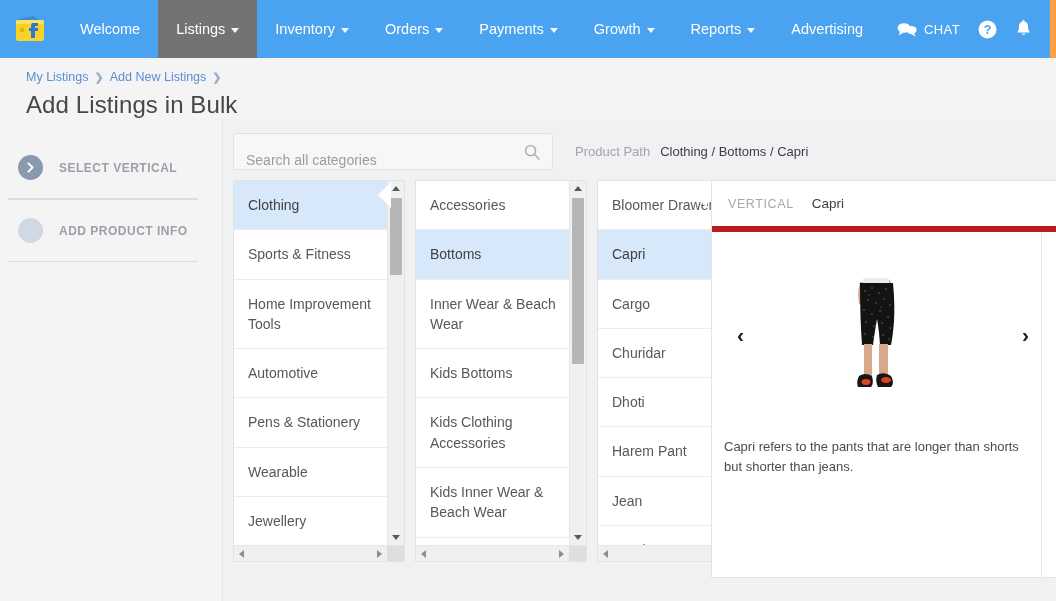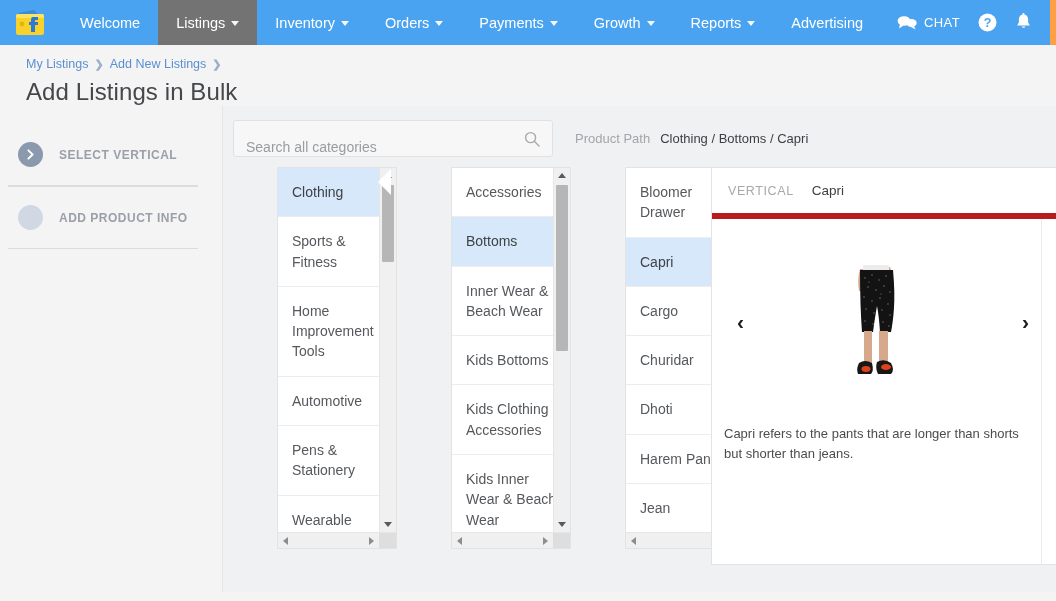--- a/index.html
+++ b/index.html
@@ -5,21 +5,21 @@
   * { box-sizing: border-box; margin: 0; padding: 0; }
   html, body {
     width: 1056px; height: 601px;
     font-family: "Liberation Sans", sans-serif;
     background: #f4f4f5;
     overflow: hidden;
   }
 
   
   .topnav {
-    height: 45px; background: #4aa3f0;
+    height: 58px; background: #4aa3f0;
     display: flex; align-items: stretch;
     position: relative; z-index: 30;
   }
   .logo-wrap {
     width: 62px; display: flex; align-items: center; justify-content: center;
   }
   .logo {
     width: 34px; height: 30px; position: relative;
   }
   .navitems { display: flex; align-items: stretch; }
@@ -83,23 +83,23 @@
   }
   .searchbox input::placeholder { color: #9a9c9f; }
   .path-wrap { display: flex; align-items: baseline; gap: 10px;
                margin-left: 22px; }
   .path-lbl { font-size: 13px; color: #a3a5a8; }
   .path-val { font-size: 13px; color: #3c3e41; }
 
   
   .cols { display: flex; padding: 10px 0 0 10px; position: relative; }
   .col {
-    width: 120px; background: #ffffff; border: 1px solid #e2e3e5;
+    width: 172px; background: #ffffff; border: 1px solid #e2e3e5;
     position: relative; height: 382px; margin-right: 10px;
-    display: flex; flex-direction: column; margin-left: 44px;
+    display: flex; flex-direction: column;
   }
   .col-list { flex: 1; overflow: hidden; position: relative; }
   .citem {
     padding: 14px 14px; font-size: 14px; color: #55585c;
     border-bottom: 1px solid #ededee; line-height: 1.45;
     cursor: pointer; background: #fff;
   }
   .citem.sel { background: #d7e8fb; color: #3b4category; color: #3e4246; }
   .citem.sel { background: #d7e8fb; }
 

